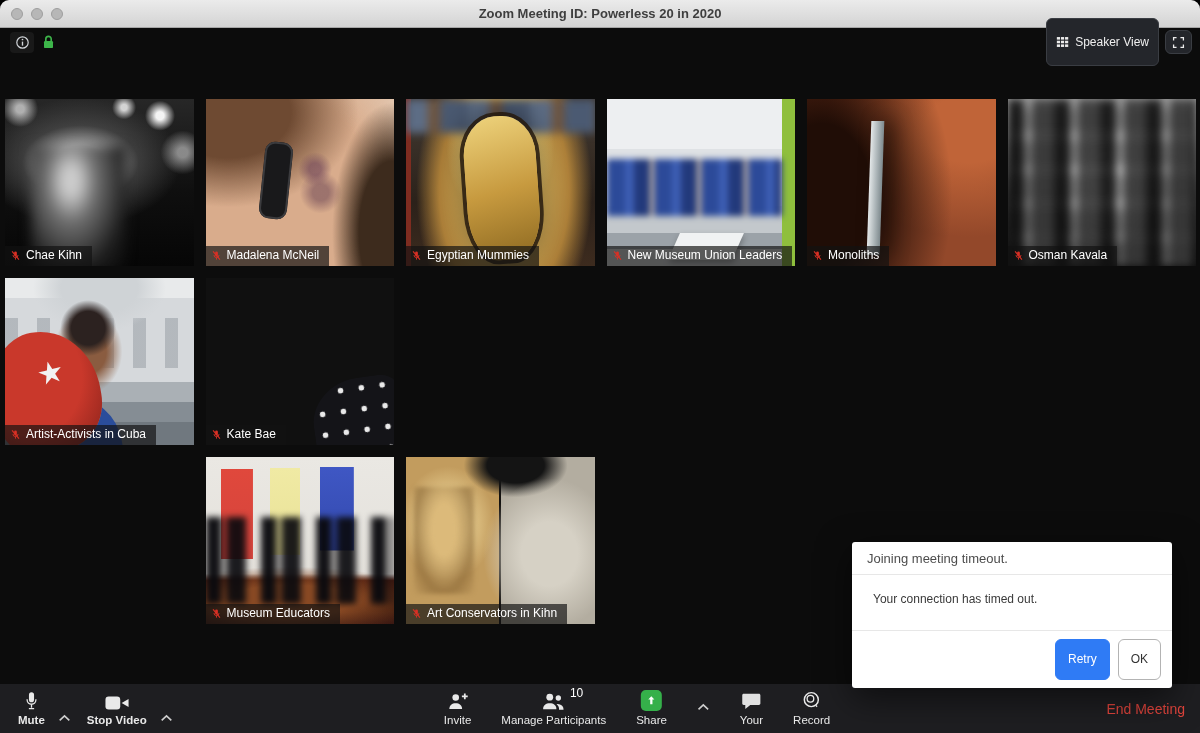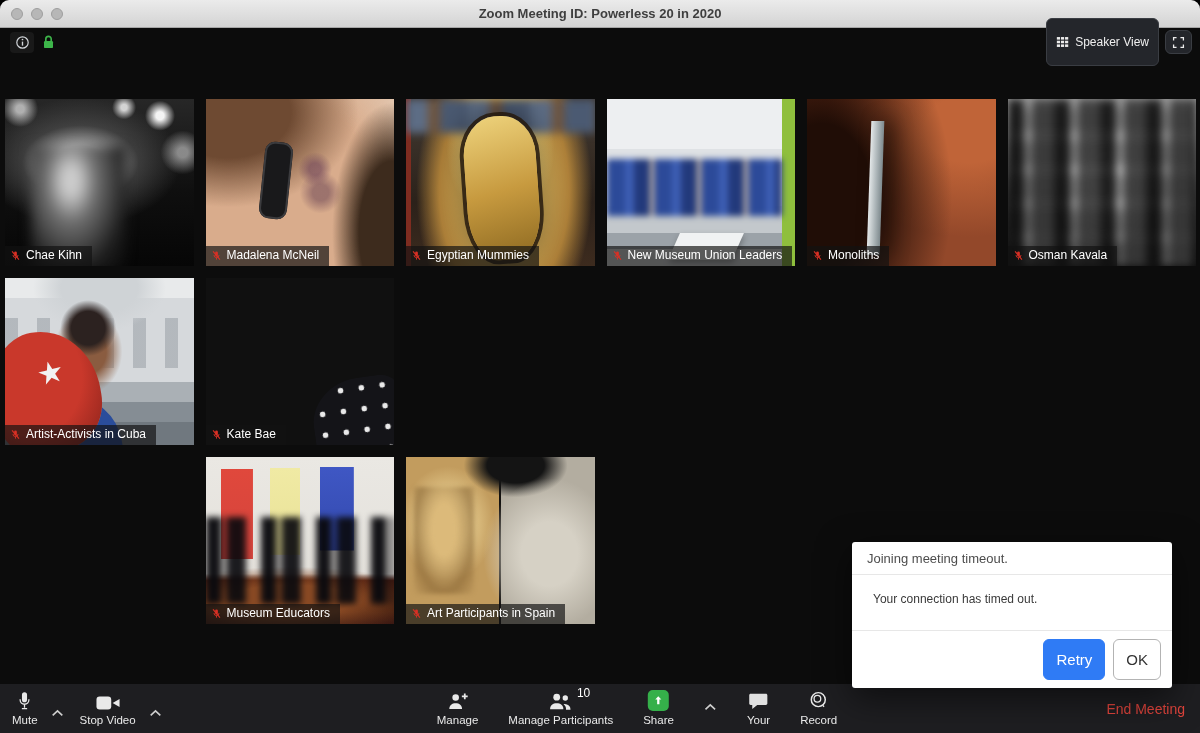--- a/index.html
+++ b/index.html
@@ -145,31 +145,31 @@
   .v-spain::after{content:"";position:absolute;left:4%;top:18%;width:32%;height:64%;
     background:radial-gradient(ellipse at 50% 40%, #dcba7a 0 28%, rgba(122,88,42,.5) 68%, rgba(0,0,0,0) 100%);
     filter:blur(2px);}
 
   
   .dialog{position:absolute;left:852px;top:514px;width:320px;height:146px;background:#fff;border-radius:3px;
           box-shadow:0 10px 34px rgba(0,0,0,.55);z-index:40;display:flex;flex-direction:column;}
   .dlg-head{padding:9px 15px 8px;font-size:13px;color:#4c4c4c;border-bottom:1px solid #e7e7e7;}
   .dlg-body{flex:1;padding:17px 21px;font-size:12px;color:#3a3a3a;}
   .dlg-foot{border-top:1px solid #e7e7e7;padding:8px 11px;display:flex;justify-content:flex-end;gap:8px;}
-  .btn{font-family:inherit;font-size:15px;border-radius:6px;padding:12px 12px;cursor:pointer;line-height:15px;}
+  .btn{font-family:inherit;font-size:12px;border-radius:6px;padding:12px 12px;cursor:pointer;line-height:15px;}
   .btn-retry{background:#2f7bf5;border:1px solid #2f7bf5;color:#fff;}
   .btn-ok{background:#fff;border:1px solid #b3b3b3;color:#333;}
 
   
   .toolbar{position:absolute;left:0;right:0;bottom:0;height:49px;background:#1e1e21;z-index:35;}
   .tb-item{display:flex;flex-direction:column;align-items:center;gap:3px;color:#e9e9e9;
            font-size:11.5px;line-height:12px;cursor:pointer;}
   .tb-ico{height:21px;display:flex;align-items:flex-end;justify-content:center;position:relative;}
   .chev{margin-top:7px;cursor:pointer;display:block;}
-  .left-group{position:absolute;left:12px;top:6px;display:flex;align-items:center;}
+  .left-group{position:absolute;left:18px;top:6px;display:flex;align-items:flex-end;font-weight:bold;}
   .center-group{position:absolute;left:637px;top:6px;transform:translateX(-50%);
                 display:flex;align-items:flex-start;gap:30px;}
   .count{position:absolute;top:-3px;right:-17px;font-size:12px;color:#fff;}
   .share-ico{width:21px;height:21px;background:#35b04a;border-radius:5px;display:flex;align-items:center;justify-content:center;}
   .end-meeting{position:absolute;right:15px;top:50%;transform:translateY(-50%);
                color:#e0443c;font-size:14px;cursor:pointer;}
 </style>
 </head>
 <body>
 
@@ -326,21 +326,21 @@
         </div>
       </div>
 
       <div class="tile v-spain t10">
         <div class="nameplate">
           <svg width="11" height="11" viewBox="0 0 24 24">
               <path fill="#d93025" d="M12 14a3 3 0 0 0 3-3V6a3 3 0 0 0-6 0v5a3 3 0 0 0 3 3z"></path>
               <path fill="none" stroke="#d93025" stroke-width="2" d="M6.5 11a5.5 5.5 0 0 0 11 0M12 16.5V21"></path>
               <line x1="4.5" y1="3" x2="19.5" y2="21" stroke="#d93025" stroke-width="2.4"></line>
             </svg>
-          <span>Art Participants in Spain</span>
+          <span>Art Conservators in Kihn</span>
         </div>
       </div>
     </div>
 
     <div class="dialog">
       <div class="dlg-head">Joining meeting timeout.</div>
       <div class="dlg-body">Your connection has timed out.</div>
       <div class="dlg-foot">
         <button class="btn btn-retry">Retry</button>
         <button class="btn btn-ok">OK</button>
@@ -382,21 +382,21 @@
 
       <div class="center-group">
         <div class="tb-item">
           <span class="tb-ico">
             <svg width="22" height="20" viewBox="0 0 26 22">
                 <circle cx="10.5" cy="6.8" r="3.9" fill="#e9e9e9"></circle>
                 <path d="M3 20c0-4 3.3-6.4 7.5-6.4S18 16 18 20v.6H3z" fill="#e9e9e9"></path>
                 <path d="M20.2 2h2.1v2.4h2.4v2.1h-2.4v2.4h-2.1V6.5h-2.4V4.4h2.4z" fill="#e9e9e9"></path>
               </svg>
           </span>
-          <span>Manage</span>
+          <span>Invite</span>
         </div>
 
         <div class="tb-item">
           <span class="tb-ico">
             <svg width="25" height="19" viewBox="0 0 28 21">
                 <circle cx="10" cy="5.6" r="3.8" fill="#e9e9e9"></circle>
                 <path d="M2.6 18.5c0-3.9 3.2-6.1 7.4-6.1s7.4 2.2 7.4 6.1v.8H2.6z" fill="#e9e9e9"></path>
                 <circle cx="19.6" cy="6.6" r="3" fill="#e9e9e9"></circle>
                 <path d="M19 13.4c3.5.2 6.4 2.4 6.4 5.7v.7h-5v-1.1c0-2.1-1-4-2.8-5.2z" fill="#e9e9e9"></path>
               </svg>

